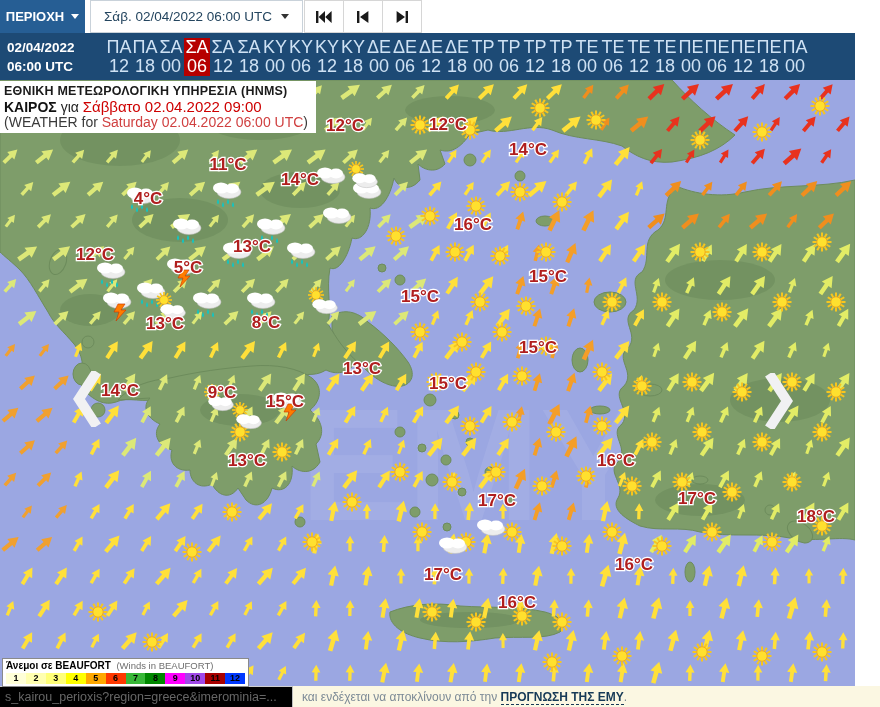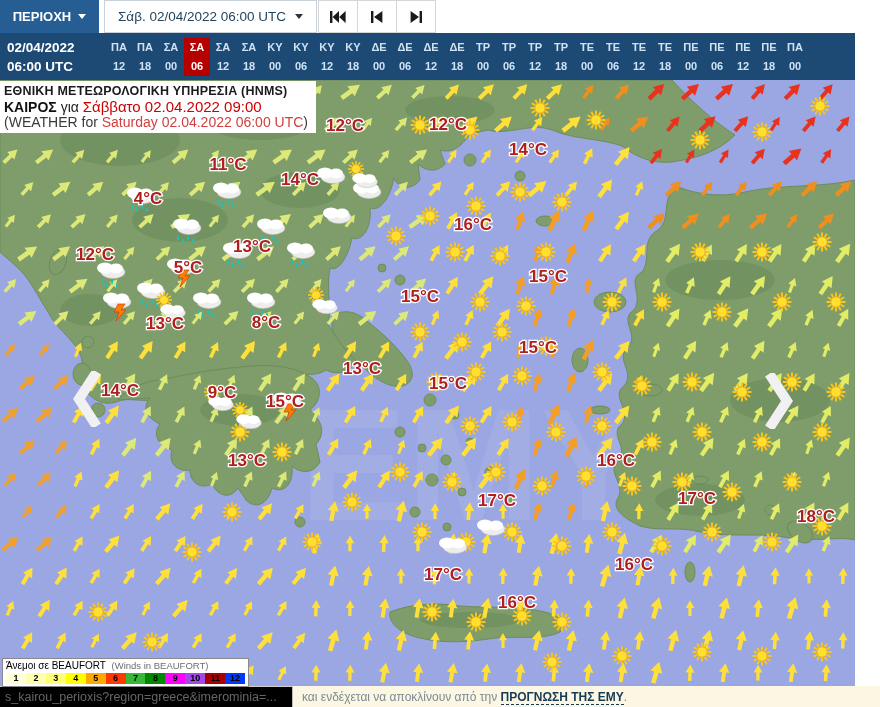--- a/index.html
+++ b/index.html
@@ -1,51 +1,51 @@
 <!DOCTYPE html>
 <html><head>
 <meta charset="utf-8">
 <style>
   html,body{margin:0;padding:0;background:#fff;}
   *{box-sizing:border-box;font-family:"Liberation Sans","DejaVu Sans",sans-serif;}
   #app{position:relative;width:880px;height:707px;background:#fff;overflow:hidden;}
 
   
   .toolbar{position:absolute;left:0;top:0;width:880px;height:33px;background:#fff;display:flex;align-items:stretch;}
-  .btn-region{width:99px;background:#265E94;color:#fff;border:none;font-size:13px;font-weight:bold;
+  .btn-region{width:85px;background:#265E94;color:#fff;border:none;font-size:13px;font-weight:bold;
     display:flex;align-items:center;justify-content:center;gap:7px;cursor:pointer;}
   .caret-w{width:0;height:0;border-left:4px solid transparent;border-right:4px solid transparent;border-top:5px solid #fff;}
   .caret-d{width:0;height:0;border-left:4px solid transparent;border-right:4px solid transparent;border-top:5px solid #333;}
   .btn-date{margin-left:5px;width:213px;background:#fff;border:1px solid #C9D2DA;color:#24455F;
     font-size:13.5px;display:flex;align-items:center;justify-content:center;gap:9px;cursor:pointer;}
   .navgrp{display:flex;margin-left:2px;}
   .nav-btn{width:40px;background:#fff;border:1px solid #D6D6D6;margin-left:-1px;display:flex;align-items:center;justify-content:center;cursor:pointer;}
   .nav-btn svg{display:block;}
 
   
   .timeline{position:absolute;left:0;top:33px;width:855px;height:47px;background:#1D4A75;}
   .tl-label{position:absolute;left:7px;top:5px;color:#FFFFFF;font-weight:bold;font-size:13.5px;line-height:19px;white-space:nowrap;}
   .tl-cols{position:absolute;left:106px;top:5px;display:flex;}
-  .tl-col{width:26px;text-align:center;color:#CFE2F4;font-size:11px;font-weight:bold;line-height:19px;cursor:pointer;}
+  .tl-col{width:26px;text-align:center;color:#CFE2F4;font-size:18px;font-weight:normal;line-height:19px;cursor:pointer;}
   .tl-col.sel{background:#B60000;color:#fff;}
 
   
   .map-wrap{position:absolute;left:0;top:80px;width:880px;height:606px;background:#fff;}
   #map-svg{position:absolute;left:0;top:0;}
   .map-header{position:absolute;left:0;top:1px;background:#FFFFFF;padding:3px 8px 3px 4px;line-height:15px;z-index:5;}
   .mh1{font-size:12.5px;font-weight:bold;color:#1B1B1B;letter-spacing:.2px;}
   .mh2{font-size:14px;color:#222;}
   .mh2 .b{font-weight:bold;color:#111;}
   .mh2 .red{font-weight:normal;color:#CE0000;font-size:15px;}
   .mh3{font-size:14px;color:#3A3A3A;}
   .mh3 .red2{color:#D04040;}
   .chev{position:absolute;z-index:6;cursor:pointer;}
   .legend{position:absolute;left:2px;top:578px;width:247px;background:#fff;border:1px solid #8A8A8A;padding:1px 3px 2px 3px;z-index:6;}
   .lg-title{font-size:10px;line-height:12px;white-space:nowrap;}
-  .lg-title .t1{font-weight:normal;color:#000;}
+  .lg-title .t1{font-weight:bold;color:#000;}
   .lg-title .t2{color:#6E6E6E;font-size:9.5px;}
   .lg-cells{display:flex;margin-top:1px;}
   .lg-cell{width:20px;height:11px;font-size:9px;font-weight:bold;color:#000;text-align:center;line-height:11px;}
 
   
   .bottombar{position:absolute;left:0;top:686px;width:880px;height:21px;background:#FBF7E2;display:flex;align-items:center;font-size:12px;}
   .status-url{width:293px;height:21px;background:#000000;border-right:1px solid #BDBDBD;border-top:1px solid #CFCFCF;
     color:#666;padding:3px 6px 0 5px;font-size:12.5px;white-space:nowrap;overflow:hidden;}
   .note{padding-left:9px;color:#7C8A96;white-space:nowrap;}
   .note a{font-weight:bold;color:#173A57;text-decoration:none;border-bottom:1px dashed #173A57;cursor:pointer;}

